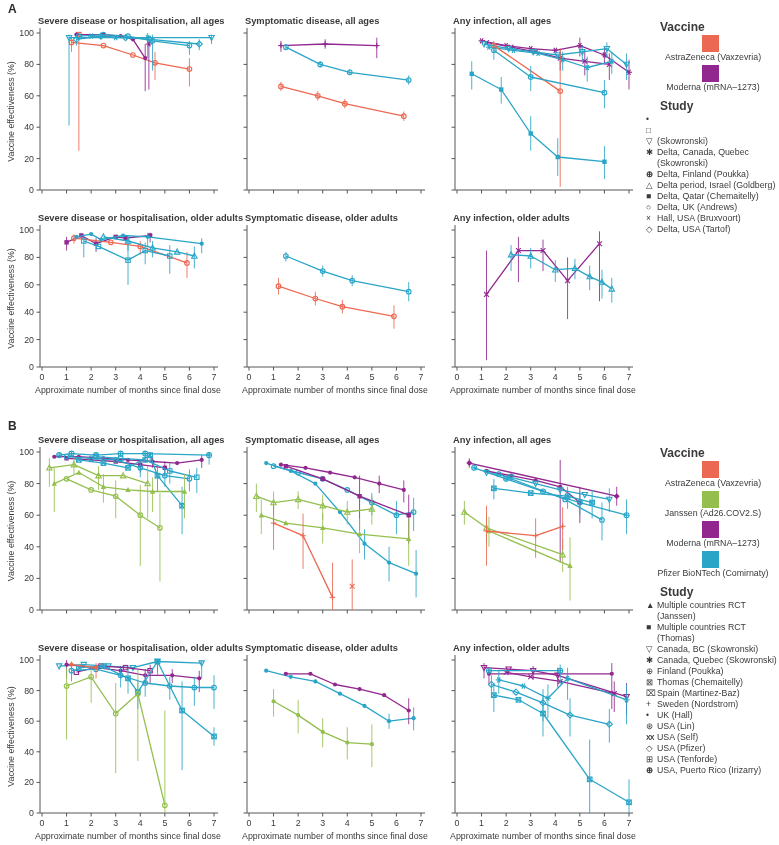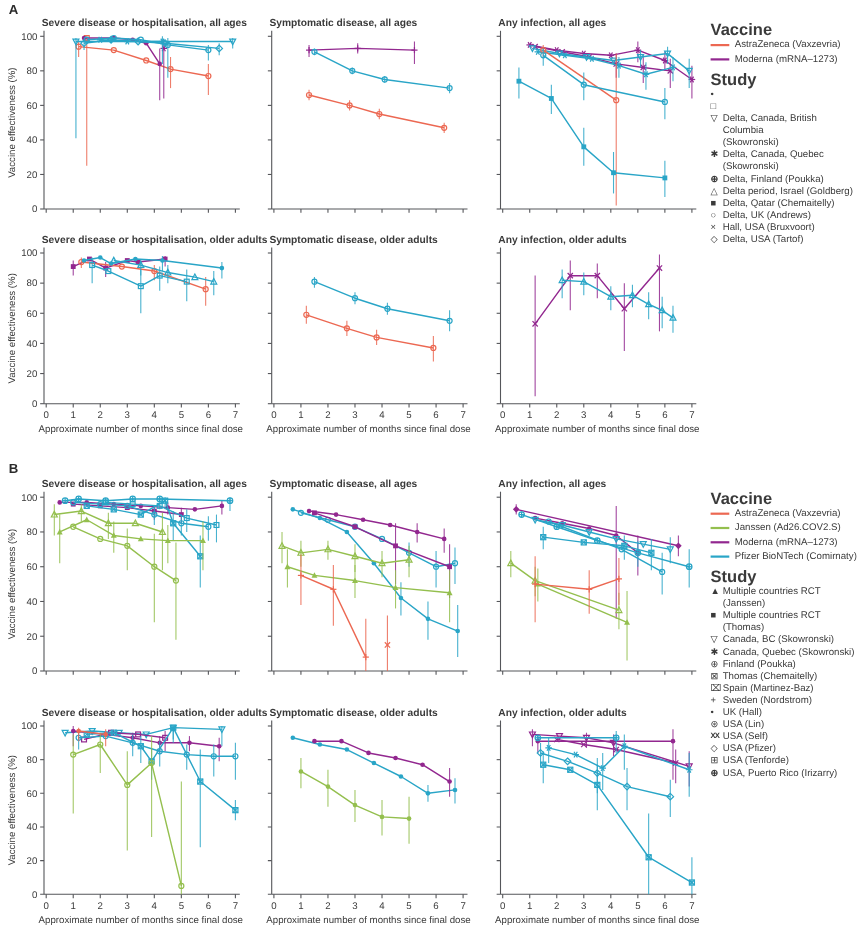--- a/index.html
+++ b/index.html
@@ -1,22 +1,22 @@
 <!DOCTYPE html>
 <html><head>
 <meta charset="utf-8">
 <style>
   html,body{margin:0;padding:0;background:#fff;}
   #fig{position:relative;width:779px;height:845px;background:#fff;
        font-family:"Liberation Sans",sans-serif;color:#3a3a3a;overflow:hidden;}
   .panel-label{position:absolute;font-size:12px;font-weight:bold;color:#2b2b2b;}
   #charts{position:absolute;left:0;top:0;}
   .legend{position:absolute;width:134px;font-size:8.8px;line-height:11px;color:#3a3a3a;}
-  .legend h4{margin:0 0 2px 0;font-size:15px;font-weight:bold;color:#3a3a3a;}
-  .lv{display:flex;align-items:center;margin:0 0 2px 0;}
+  .legend h4{margin:0 0 2px 14px;font-size:12px;font-weight:bold;color:#3a3a3a;}
+  .lv{display:flex;align-items:center;margin:0 0 2px 0;flex-direction:column;}
   .lv .swatch{display:inline-block;width:17px;height:2px;margin-right:5px;flex:0 0 17px;}
   .ls{display:flex;align-items:flex-start;margin:0;}
   .ls .glyph{flex:0 0 11px;width:11px;font-size:8.5px;line-height:11px;text-align:left;color:#3a3a3a;}
   .ls .glyph.bold{font-weight:bold;}
   .ls .glyph.xx{font-size:7px;letter-spacing:-1px;font-weight:bold;}
   .study-block{margin-top:8px;}
   svg text{font-family:"Liberation Sans",sans-serif;}
 </style>
 </head>
 <body>
@@ -1254,21 +1254,20 @@
       <div id="la-studies">
           <div class="ls">
             <span class="glyph">•</span>
           </div>
           <div class="ls">
             <span class="glyph">□</span>
           </div>
           <div class="ls">
             <span class="glyph">▽</span>
             <div>
-              <div>Delta, Canada, British Columbia</div>
               <div>(Skowronski)</div>
             </div>
           </div>
           <div class="ls">
             <span class="glyph">✱</span>
             <div>
               <div>Delta, Canada, Quebec</div>
               <div>(Skowronski)</div>
             </div>
           </div>

